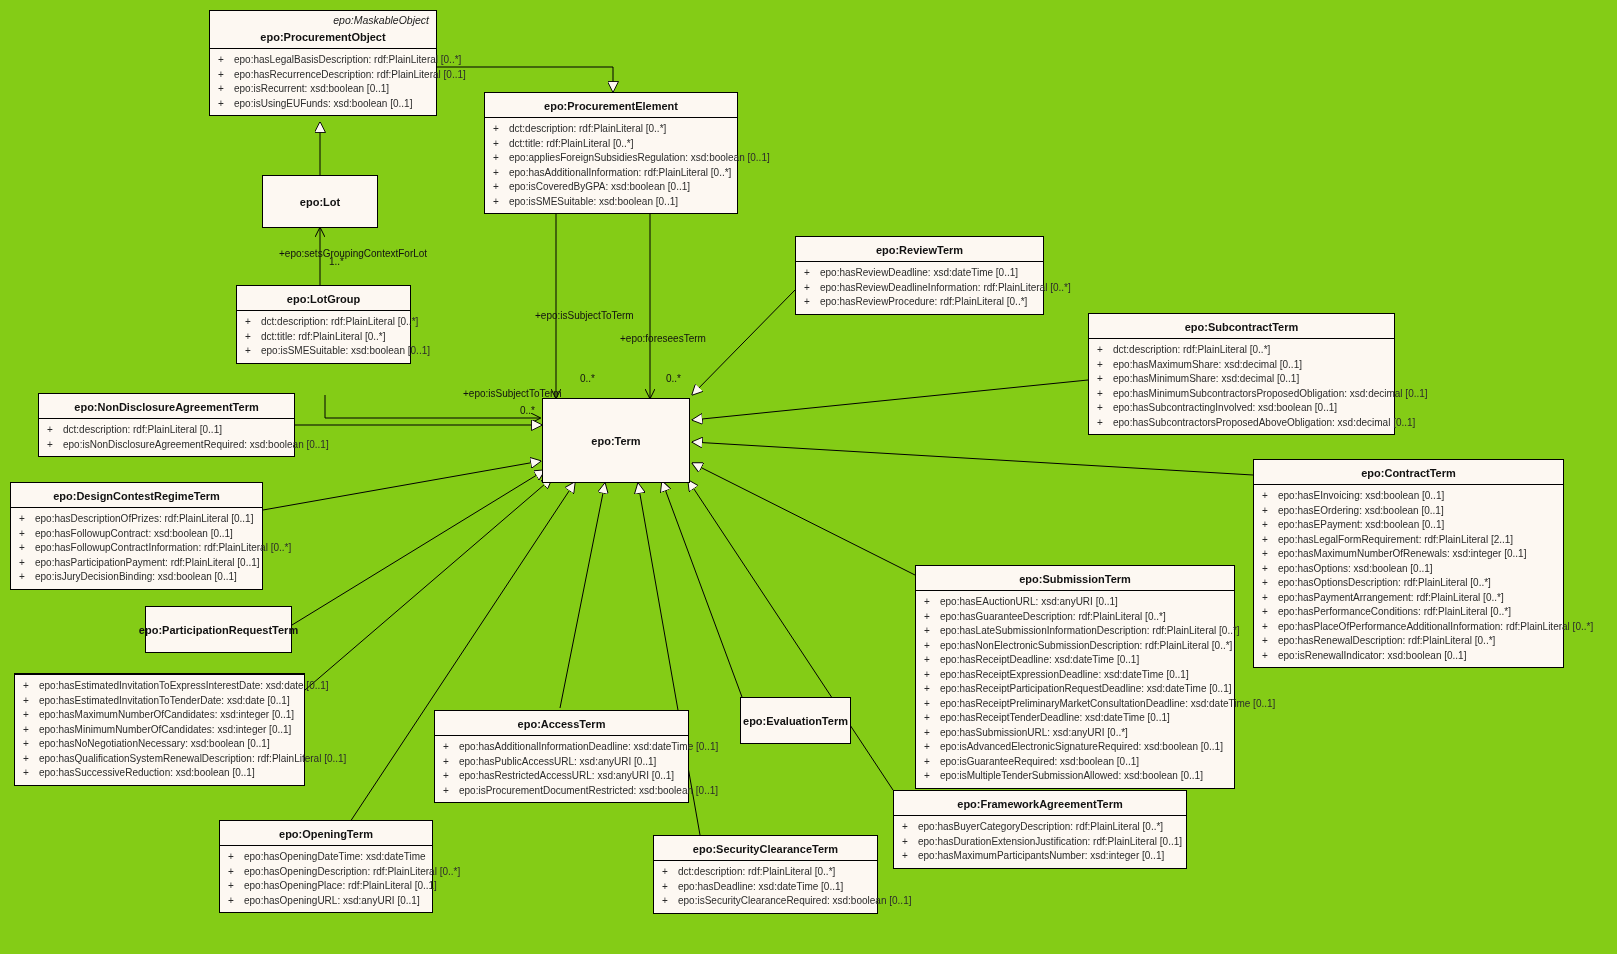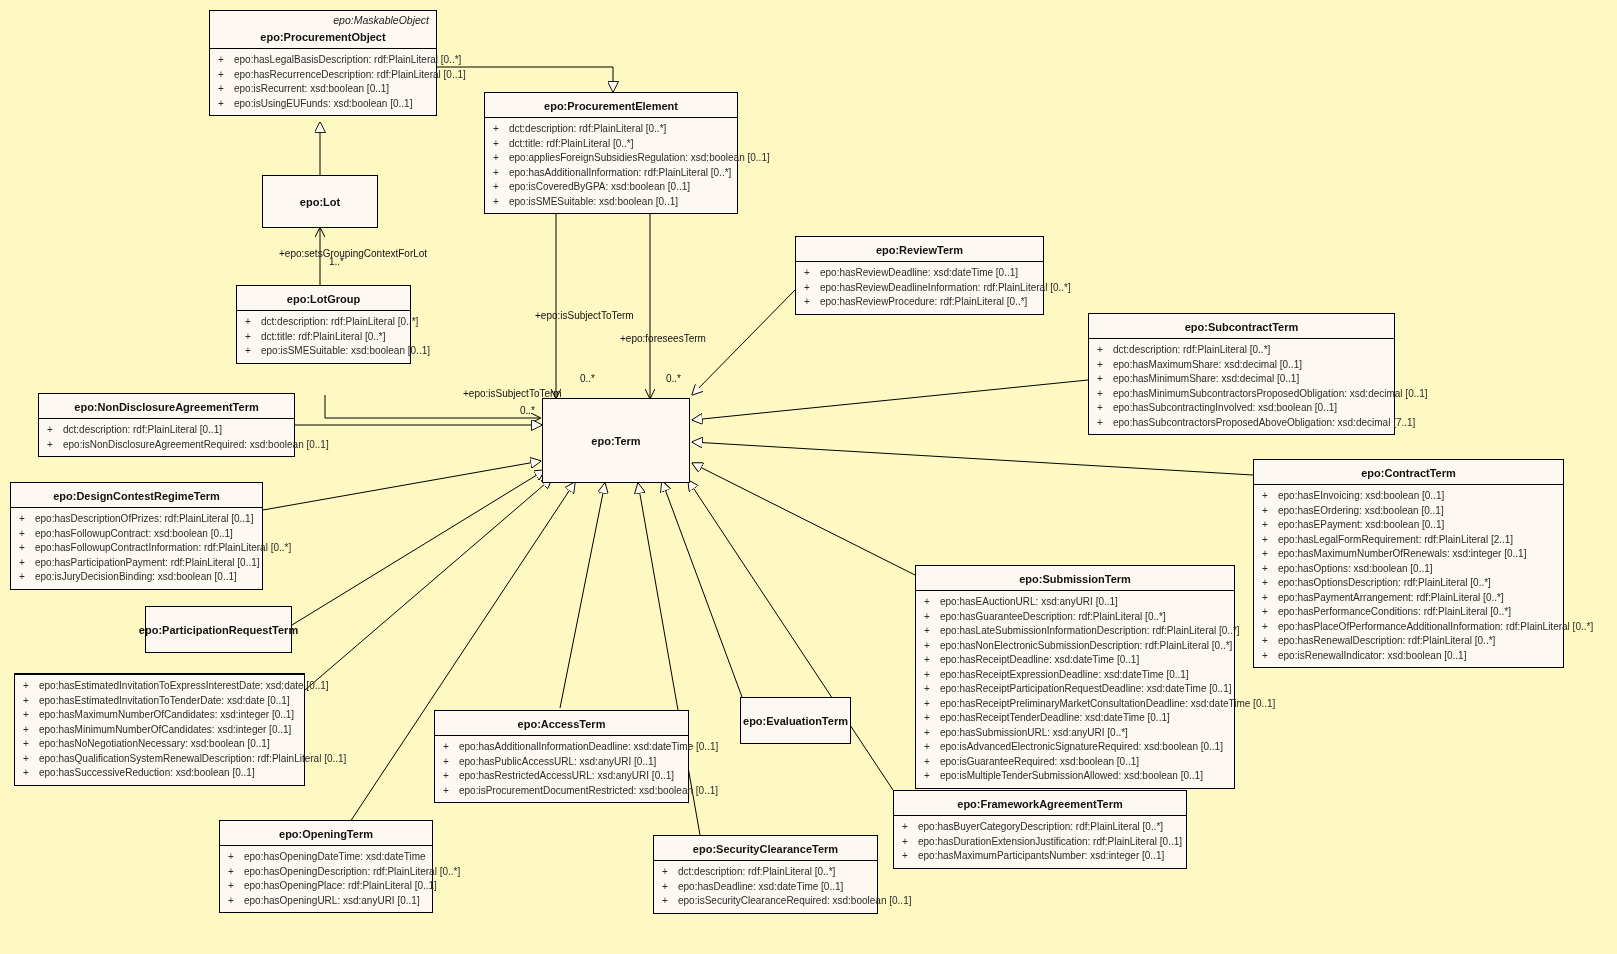--- a/index.html
+++ b/index.html
@@ -1,17 +1,17 @@
 <!DOCTYPE html>
 <html><head>
 <meta charset="utf-8">
 <style>
   html,body{margin:0;padding:0;background:#ffffff;}
   body{font-family:"Liberation Sans","DejaVu Sans",sans-serif;}
-  #canvas{position:relative;width:1617px;height:954px;overflow:hidden;background:#fef9c3;}
+  #canvas{position:relative;width:1617px;height:954px;overflow:hidden;background:#84cc16;}
   svg#edges{position:absolute;left:0;top:0;width:1617px;height:954px;pointer-events:none;}
   .uml{position:absolute;box-sizing:border-box;border:1px solid #000;background:#fdf8f2;}
   .uml .stereo{font-style:italic;font-size:10.5px;text-align:right;padding:3px 7px 1px 7px;color:#1a1a1a;}
   .uml .cname{font-weight:bold;font-size:11px;text-align:center;padding:4px 6px 5px 6px;color:#111;}
   .uml .sep{border-top:1px solid #000;}
   .uml .attrs{padding:4px 2px 4px 2px;}
   .uml .attr{font-size:10px;color:#2b2b2b;line-height:14.5px;white-space:nowrap;padding-left:6px;}
   .uml .attr .vis{display:inline-block;width:16px;color:#2b2b2b;}
   .uml.empty .cname{padding:0;display:flex;align-items:center;justify-content:center;height:100%;}
   .edge-label{position:absolute;font-size:10px;color:#111;white-space:nowrap;margin-left:20px;}
@@ -128,21 +128,21 @@
 
   <div class="uml" style="left:1088px; top:313px; width:307px;">
     <div class="cname" style="padding-top:7px;">epo:SubcontractTerm</div>
     <div class="sep"></div>
     <div class="attrs">
       <div class="attr"><span class="vis">+</span><span>dct:description: rdf:PlainLiteral [0..*]</span></div>
       <div class="attr"><span class="vis">+</span><span>epo:hasMaximumShare: xsd:decimal [0..1]</span></div>
       <div class="attr"><span class="vis">+</span><span>epo:hasMinimumShare: xsd:decimal [0..1]</span></div>
       <div class="attr"><span class="vis">+</span><span>epo:hasMinimumSubcontractorsProposedObligation: xsd:decimal [0..1]</span></div>
       <div class="attr"><span class="vis">+</span><span>epo:hasSubcontractingInvolved: xsd:boolean [0..1]</span></div>
-      <div class="attr"><span class="vis">+</span><span>epo:hasSubcontractorsProposedAboveObligation: xsd:decimal [7..1]</span></div>
+      <div class="attr"><span class="vis">+</span><span>epo:hasSubcontractorsProposedAboveObligation: xsd:decimal [0..1]</span></div>
     </div>
   </div>
 
   <div class="uml" style="left:1253px; top:459px; width:311px;">
     <div class="cname" style="padding-top:7px;">epo:ContractTerm</div>
     <div class="sep"></div>
     <div class="attrs">
       <div class="attr"><span class="vis">+</span><span>epo:hasEInvoicing: xsd:boolean [0..1]</span></div>
       <div class="attr"><span class="vis">+</span><span>epo:hasEOrdering: xsd:boolean [0..1]</span></div>
       <div class="attr"><span class="vis">+</span><span>epo:hasEPayment: xsd:boolean [0..1]</span></div>

